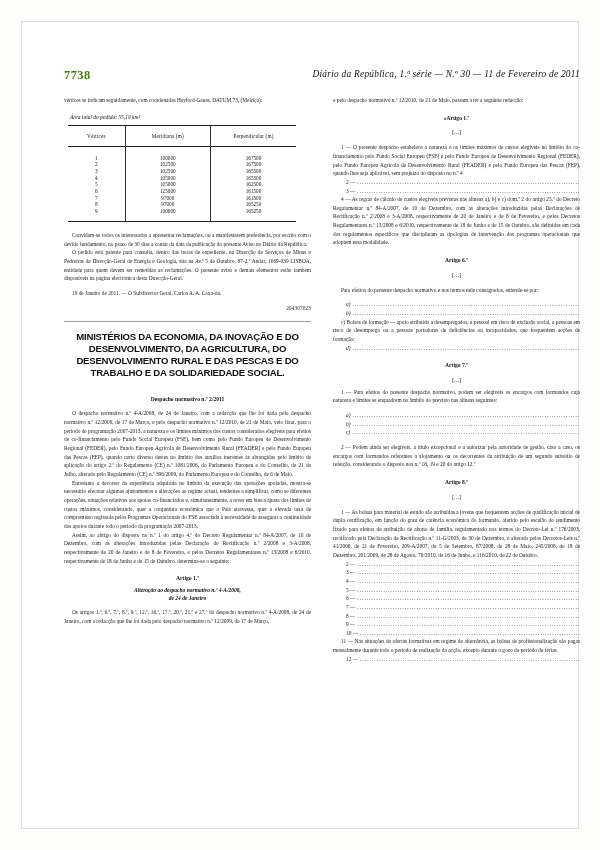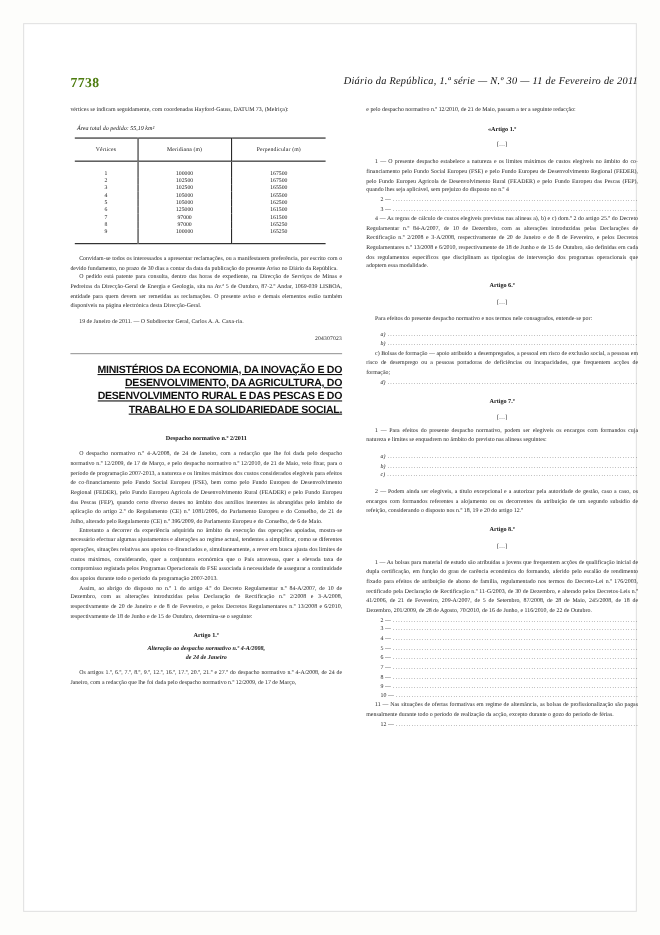--- a/index.html
+++ b/index.html
@@ -68,22 +68,21 @@
   .sig{font-size:5.35px;line-height:1.6;text-indent:8px;text-align:justify;}
   .docref{
     font-size:5.1px;text-align:right;margin-top:7px;letter-spacing:.2px;
     color:#1c1c1c;
   }
   
   .ministry{
     font-family:"Liberation Sans",sans-serif;
     font-weight:bold;font-size:9.6px;line-height:1.28;
     letter-spacing:-0.25px;color:#101010;margin:0;
-    text-align:right;
-    text-decoration:underline;
+    text-align:center;
   }
   .rule-top{
     border-top:1px solid #9a9a9a;margin:10px 0 9px 0;width:100%;
   }
   
   .ctr{
     text-align:center;font-size:5.6px;font-weight:bold;color:#111;
     line-height:1.55;margin:0;
   }
   .ctr-it{

